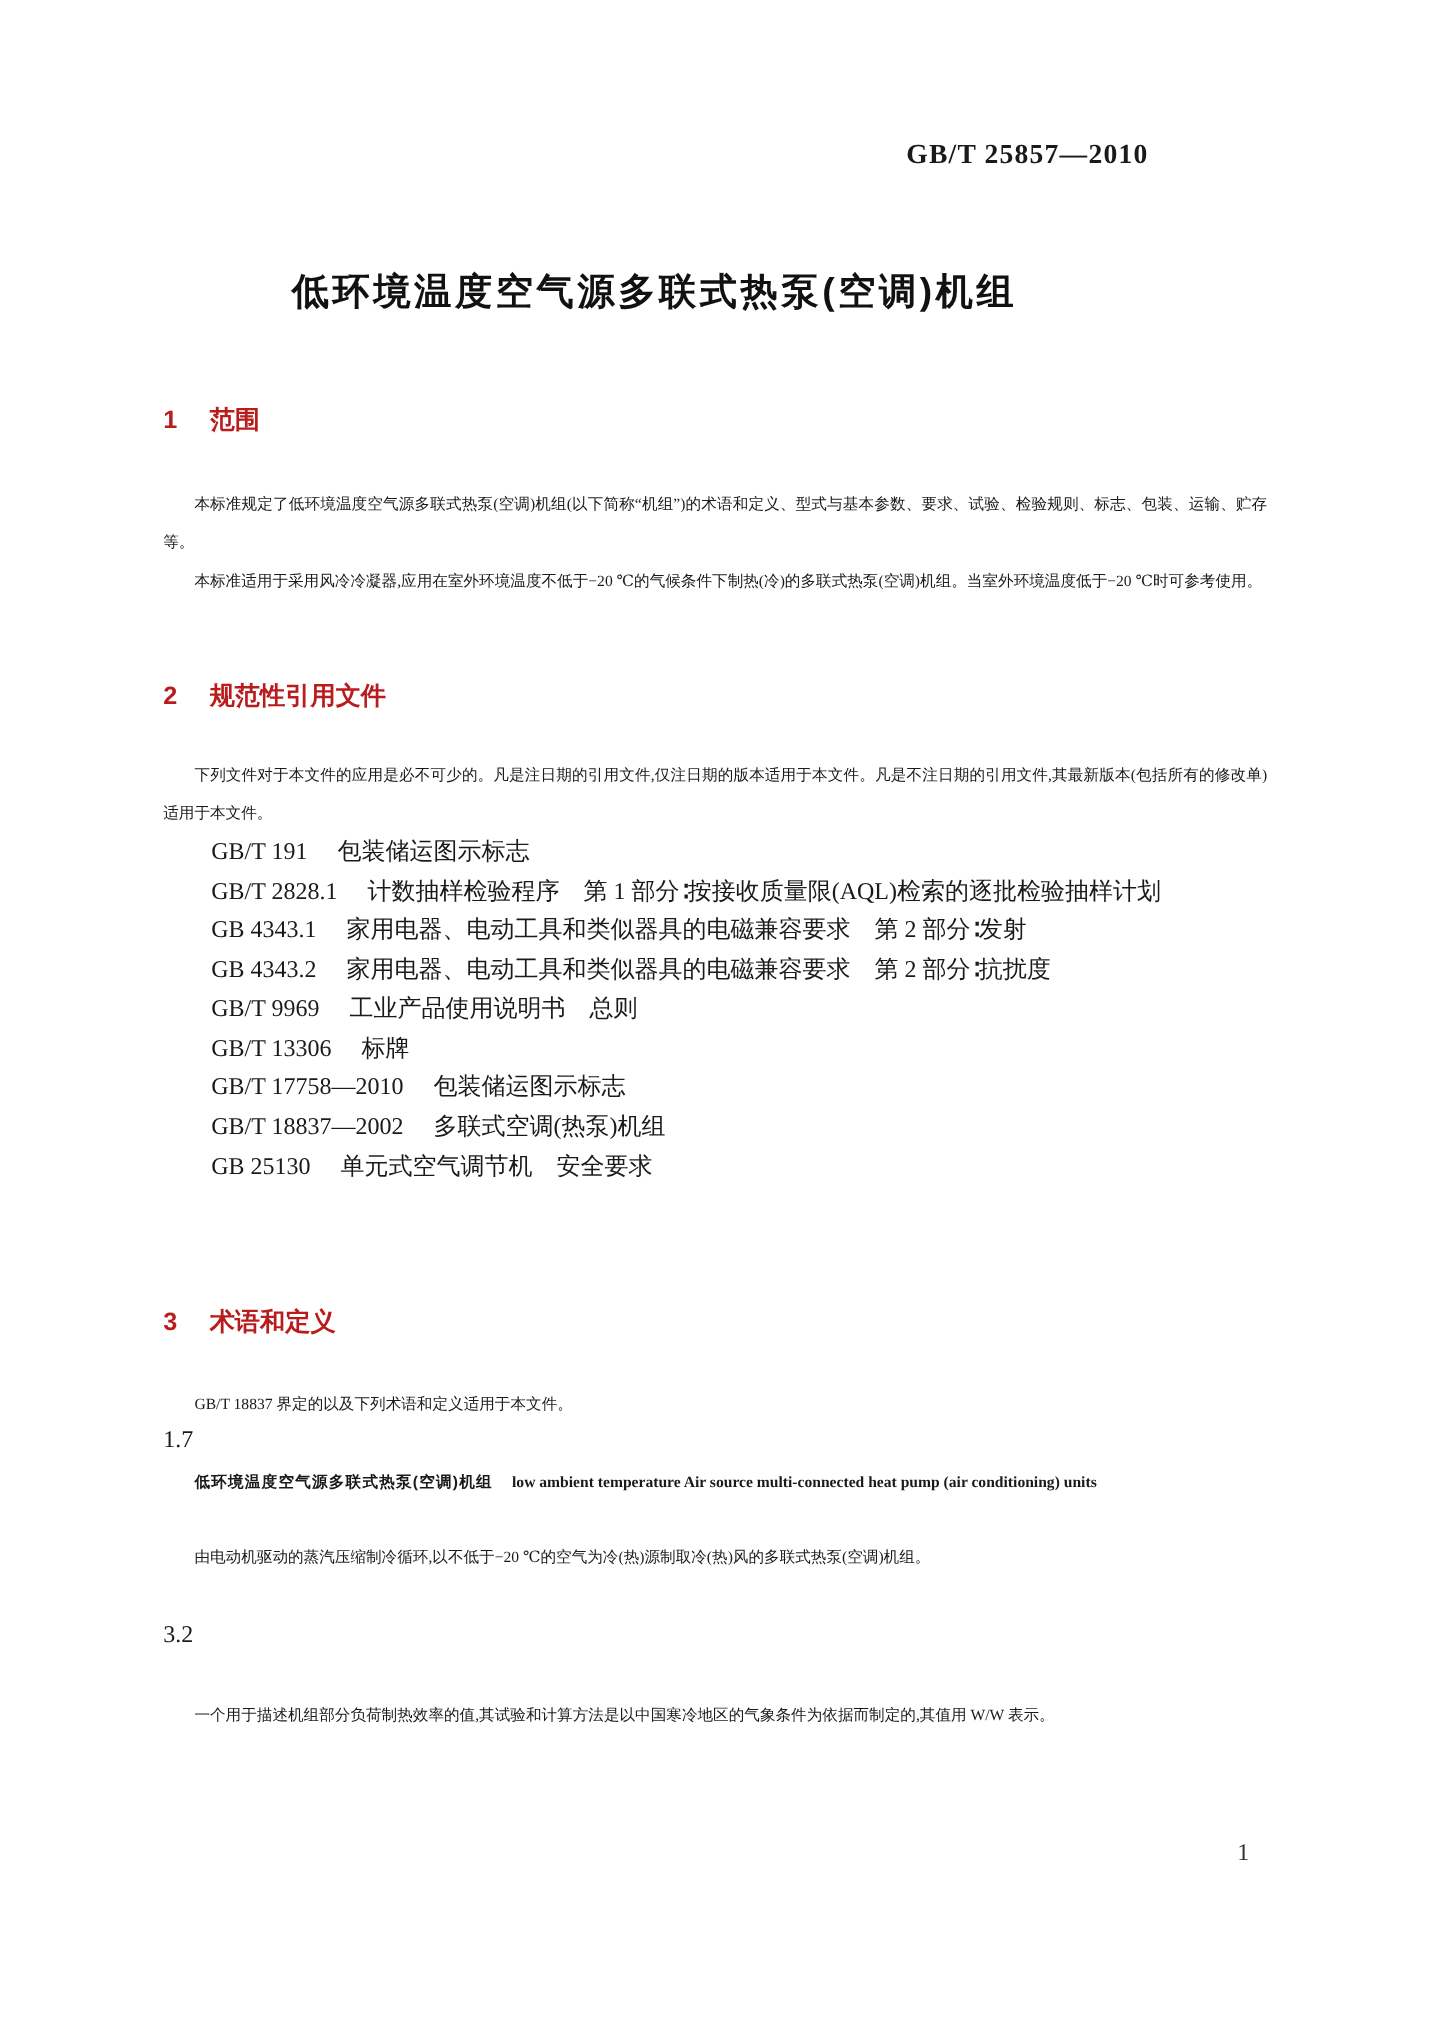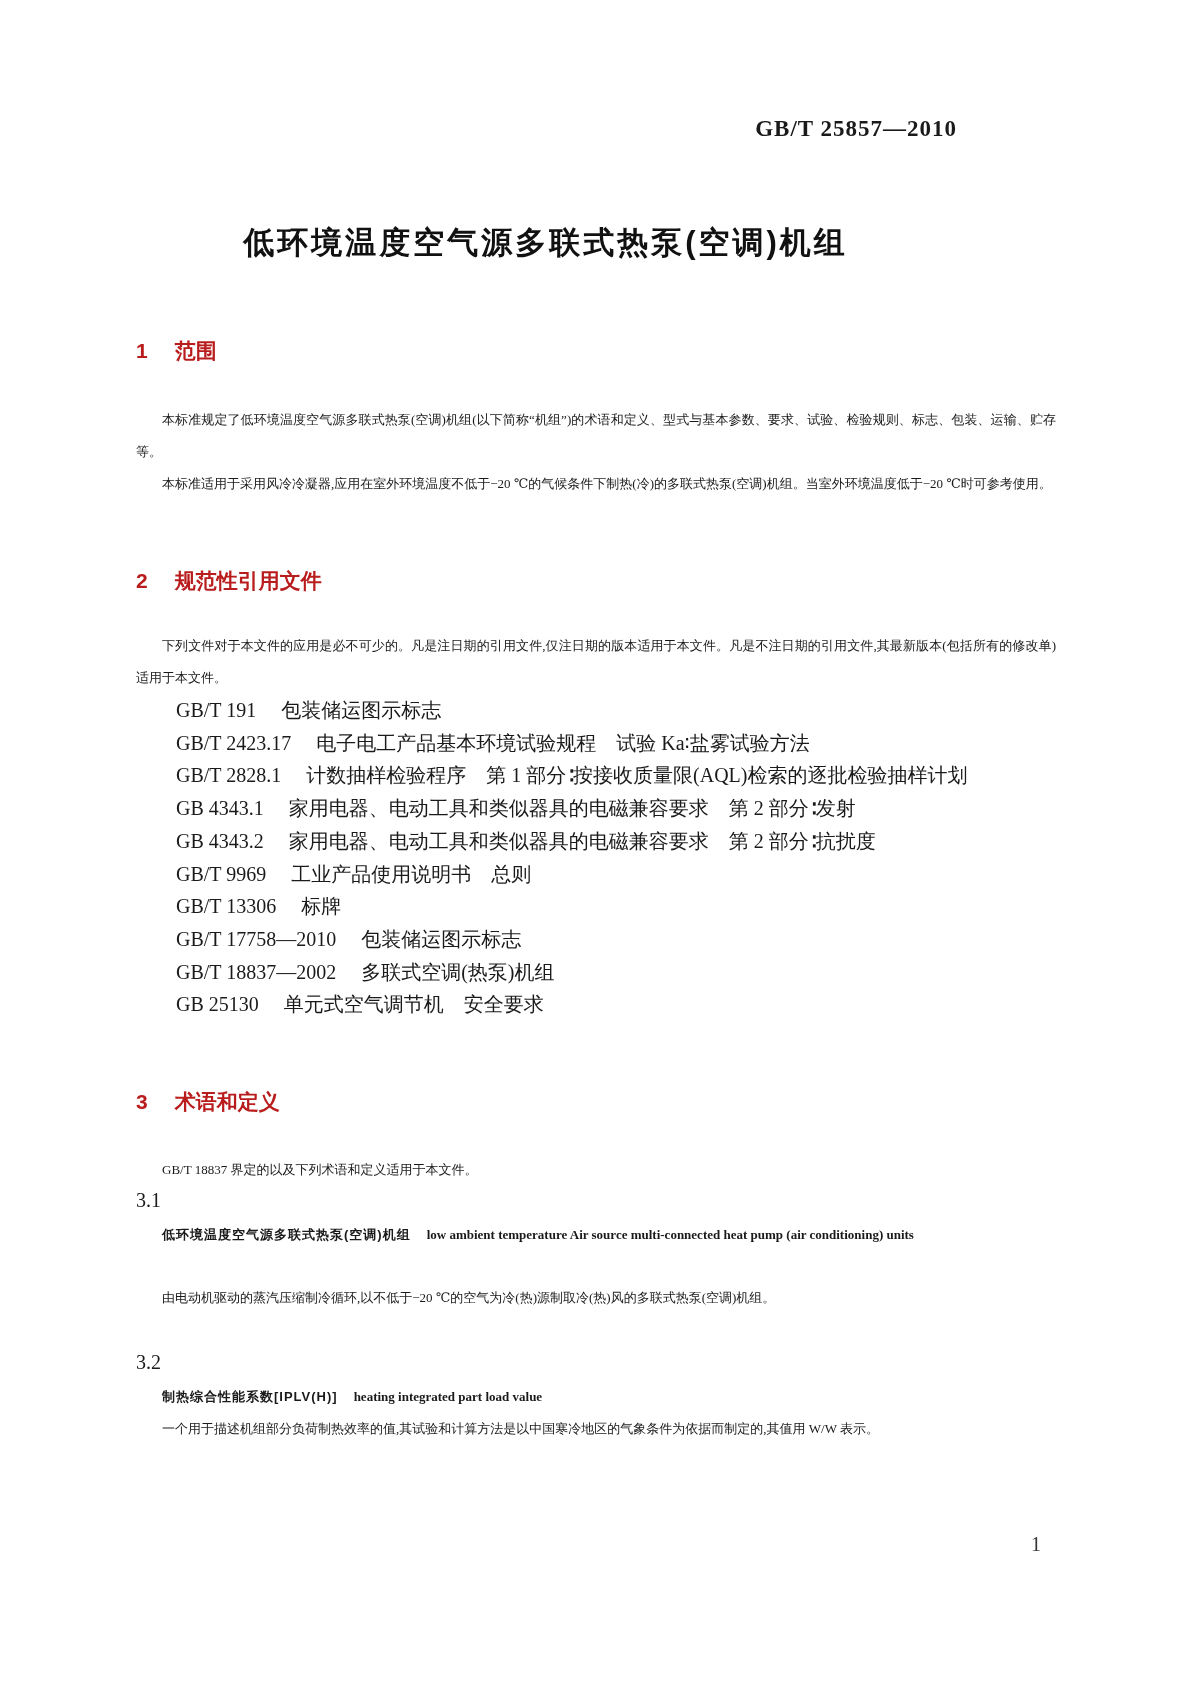--- a/index.html
+++ b/index.html
@@ -108,23 +108,20 @@
   <div class="abs sec-heading" style="top:567px">
     <span class="sec-num">2</span><span>规范性引用文件</span>
   </div>
   <div class="abs para" style="top:630px">下列文件对于本文件的应用是必不可少的。凡是注日期的引用文件,仅注日期的版本适用于本文件。凡是不注日期的引用文件,其最新版本(包括所有的修改单)适用于本文件。</div>
 
   <div class="abs ref-list">
     <div class="ref">
       <span>GB/T 191</span><span class="ref-gap"></span><span>包装储运图示标志</span>
     </div>
     <div class="ref">
-      <span>GB/T 2423.17</span><span class="ref-gap"></span><span>电子电工产品基本环境试验规程　试验 Ka∶盐雾试验方法</span>
-    </div>
-    <div class="ref">
       <span>GB/T 2828.1</span><span class="ref-gap"></span><span>计数抽样检验程序　第 1 部分∶按接收质量限(AQL)检索的逐批检验抽样计划</span>
     </div>
     <div class="ref">
       <span>GB 4343.1</span><span class="ref-gap"></span><span>家用电器、电动工具和类似器具的电磁兼容要求　第 2 部分∶发射</span>
     </div>
     <div class="ref">
       <span>GB 4343.2</span><span class="ref-gap"></span><span>家用电器、电动工具和类似器具的电磁兼容要求　第 2 部分∶抗扰度</span>
     </div>
     <div class="ref">
       <span>GB/T 9969</span><span class="ref-gap"></span><span>工业产品使用说明书　总则</span>
@@ -141,27 +138,24 @@
     <div class="ref">
       <span>GB 25130</span><span class="ref-gap"></span><span>单元式空气调节机　安全要求</span>
     </div>
   </div>
 
   <div class="abs sec-heading" style="top:1088px">
     <span class="sec-num">3</span><span>术语和定义</span>
   </div>
   <div class="abs para" style="top:1154px">GB/T 18837 界定的以及下列术语和定义适用于本文件。</div>
 
-  <div class="abs clause-num" style="top:1186px">3.1</div>
+  <div class="abs clause-num" style="top:1186px">1.7</div>
   <div class="abs para term-line" style="top:1219px">
     <span class="term-zh">低环境温度空气源多联式热泵(空调)机组</span><span class="term-en">low ambient temperature Air source multi-connected heat pump (air conditioning) units</span>
   </div>
   <div class="abs para" style="top:1282px">由电动机驱动的蒸汽压缩制冷循环,以不低于−20 ℃的空气为冷(热)源制取冷(热)风的多联式热泵(空调)机组。</div>
 
   <div class="abs clause-num" style="top:1348px">3.2</div>
-  <div class="abs para term-line" style="top:1381px">
-    <span class="term-zh">制热综合性能系数[IPLV(H)]</span><span class="term-en">heating integrated part load value</span>
-  </div>
   <div class="abs para" style="top:1413px">一个用于描述机组部分负荷制热效率的值,其试验和计算方法是以中国寒冷地区的气象条件为依据而制定的,其值用 W/W 表示。</div>
 
   <div class="abs page-num">1</div>
 
 </div>
 
 </body></html>

